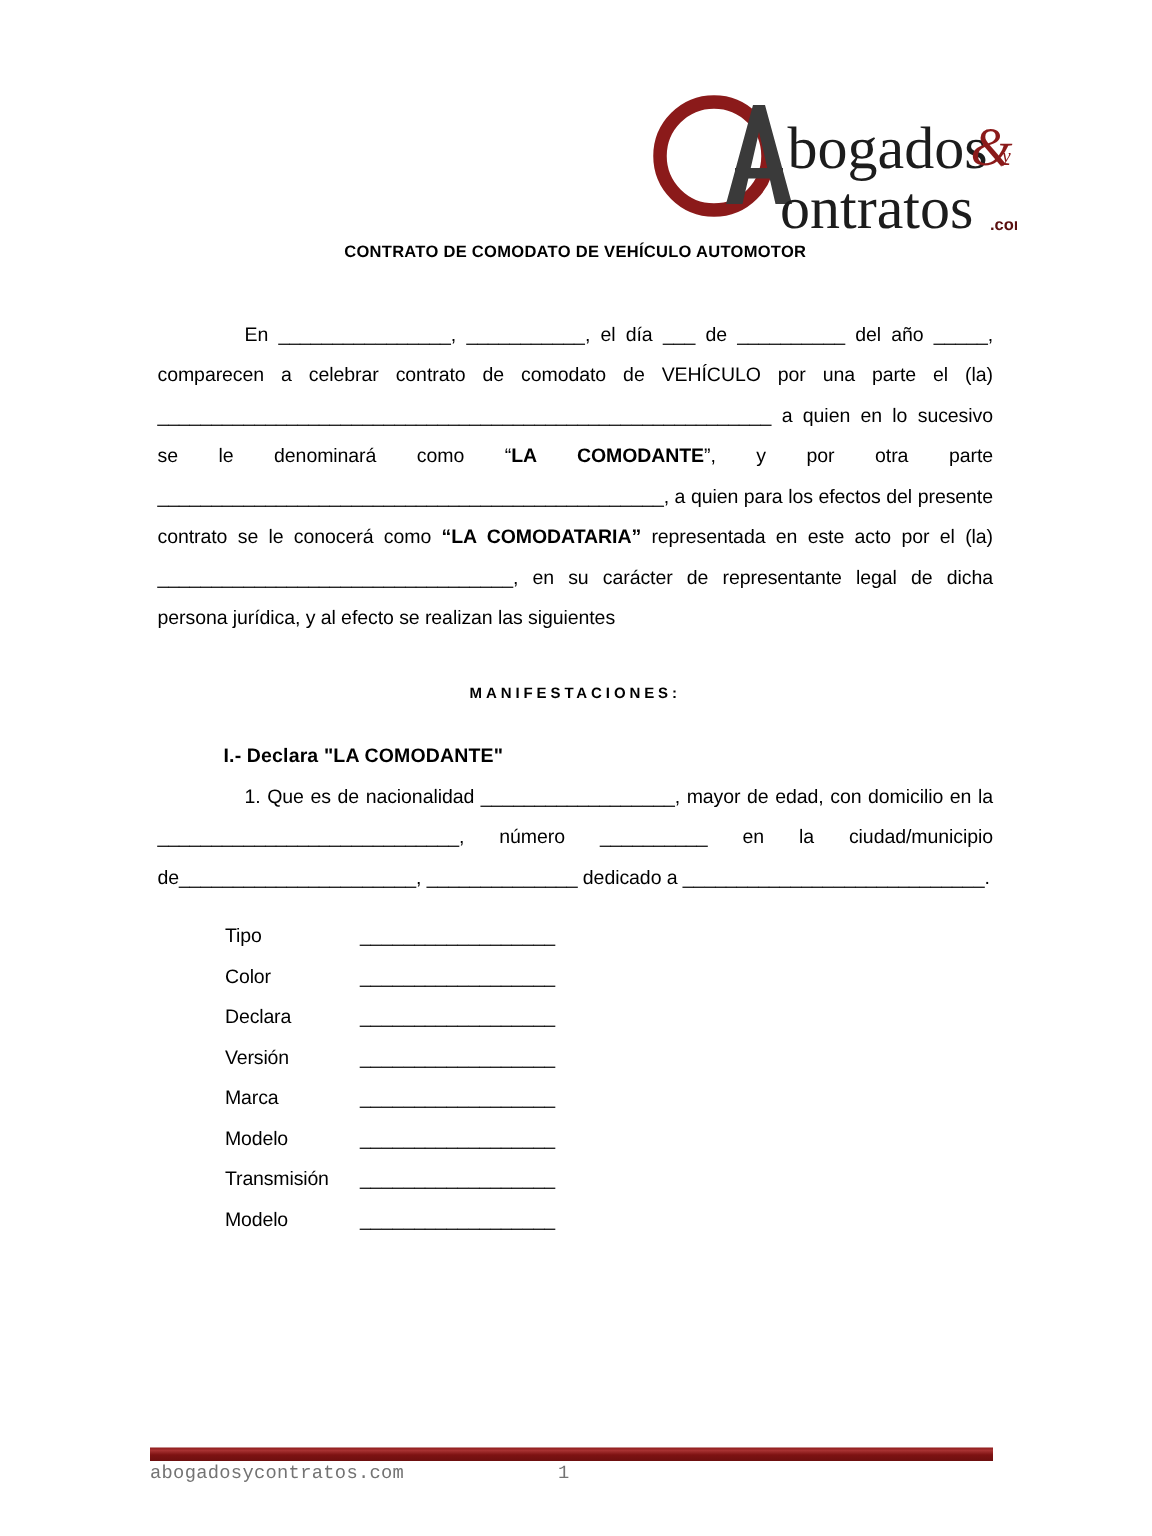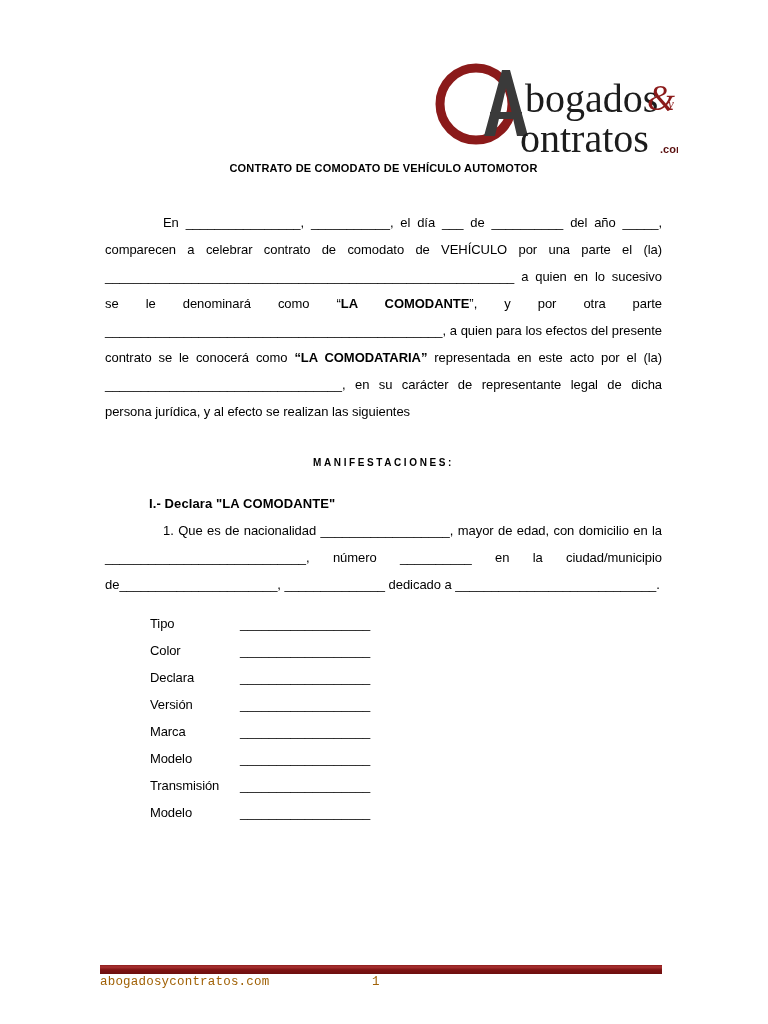--- a/index.html
+++ b/index.html
@@ -131,21 +131,21 @@
         #6d0f0f 100%);
   }
   .footer-text {
     position: absolute;
     left: 100px;
     top: 959px;
     width: 562px;
     height: 20px;
     font-family: "Liberation Mono", "DejaVu Sans Mono", monospace;
     font-size: 12.5px;
-    color: #a16207;
+    color: #737373;
     letter-spacing: 0.2px;
   }
   .footer-site {
     position: absolute;
     left: 0;
     top: 0;
   }
   .footer-page {
     position: absolute;
     left: 272px;

